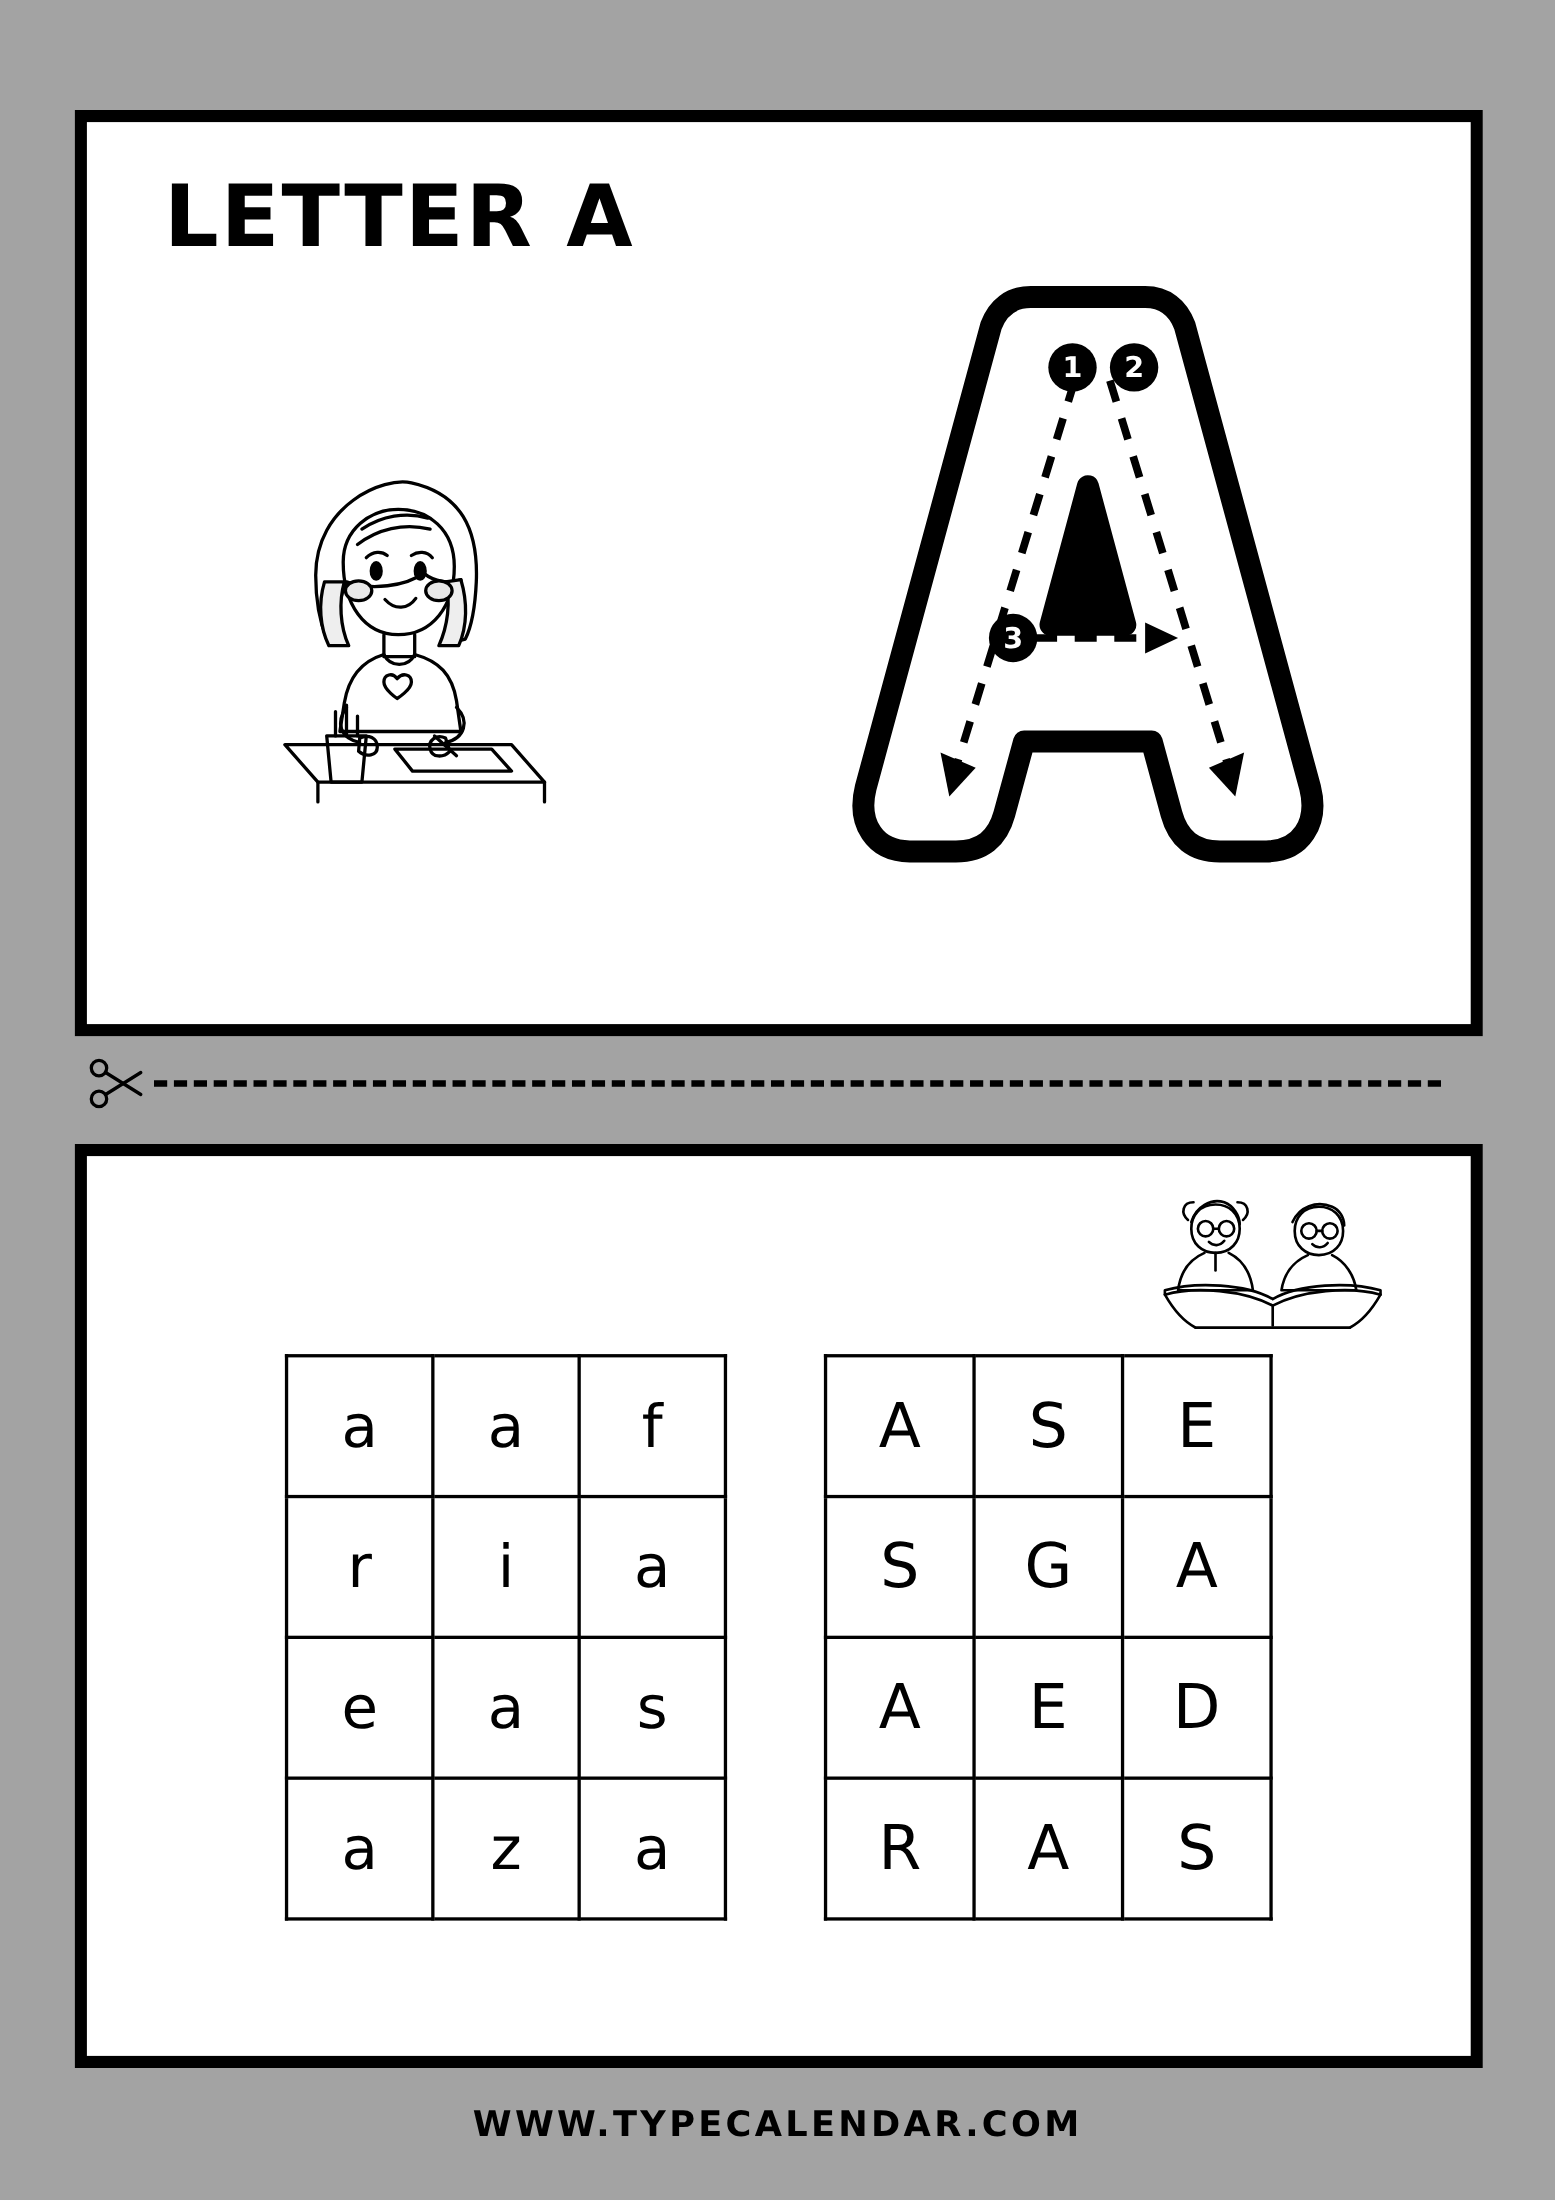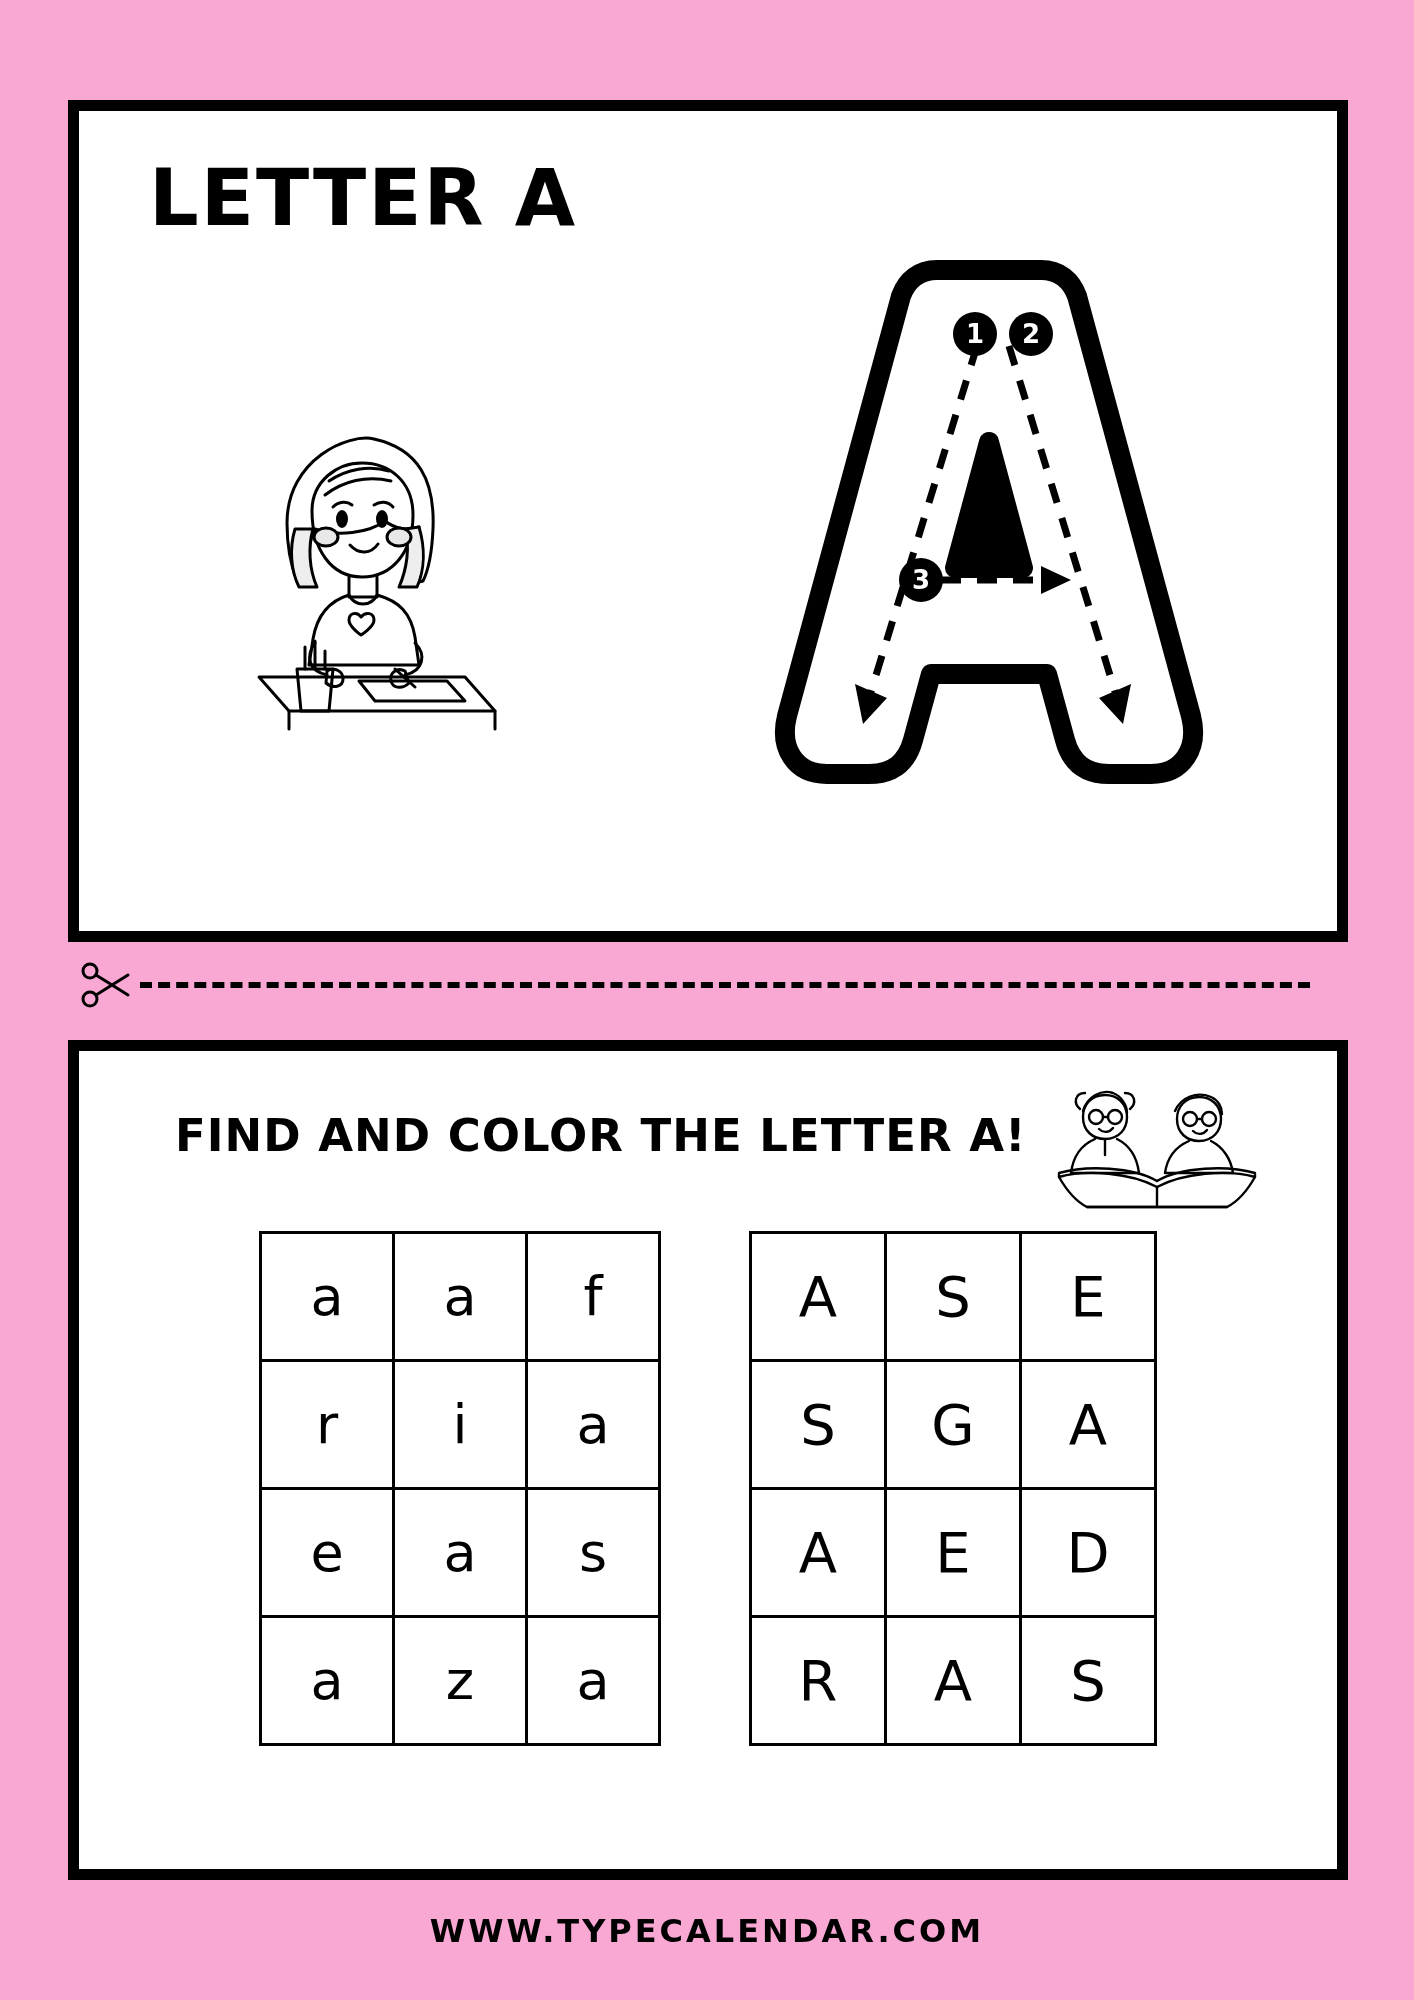--- a/index.html
+++ b/index.html
@@ -14,21 +14,21 @@
     color: #000000;
     position: relative;
     overflow: hidden;
   }
 
   .page {
     position: absolute;
     left: 0; top: 0;
     width: 1414px;
     height: 2000px;
-    background: #f9a8d4;
+    background: #a3a3a3;
   }
 
   
   .card-top {
     position: absolute;
     left: 68px;
     top: 100px;
     width: 1280px;
     height: 842px;
     border: 11px solid #000;
@@ -280,21 +280,20 @@
         <circle cx="10" cy="37" r="7"></circle>
         <line x1="16" y1="13" x2="48" y2="33"></line>
         <line x1="16" y1="33" x2="48" y2="13"></line>
       </g>
     </svg>
     <div class="dash-line"></div>
   </div>
 
   <div class="card-bottom">
 
-    <div class="subtitle">FIND AND COLOR THE LETTER A!</div>
 
     <svg class="kids-art" viewBox="0 0 245 135">
       <g fill="none" stroke="#000" stroke-width="2.4" stroke-linejoin="round" stroke-linecap="round">
 
         <path d="M58 14 C44 14 36 24 36 36 C36 50 46 58 58 58 C72 58 80 48 80 36 C80 22 70 14 58 14 Z"></path>
         <path d="M36 30 C40 16 54 8 66 12 C74 15 80 24 80 32"></path>
         <path d="M33 28 C26 22 28 12 38 12"></path>
         <path d="M83 28 C90 22 88 12 78 12"></path>
         <circle cx="49" cy="36" r="7"></circle>
         <circle cx="68" cy="36" r="7"></circle>

